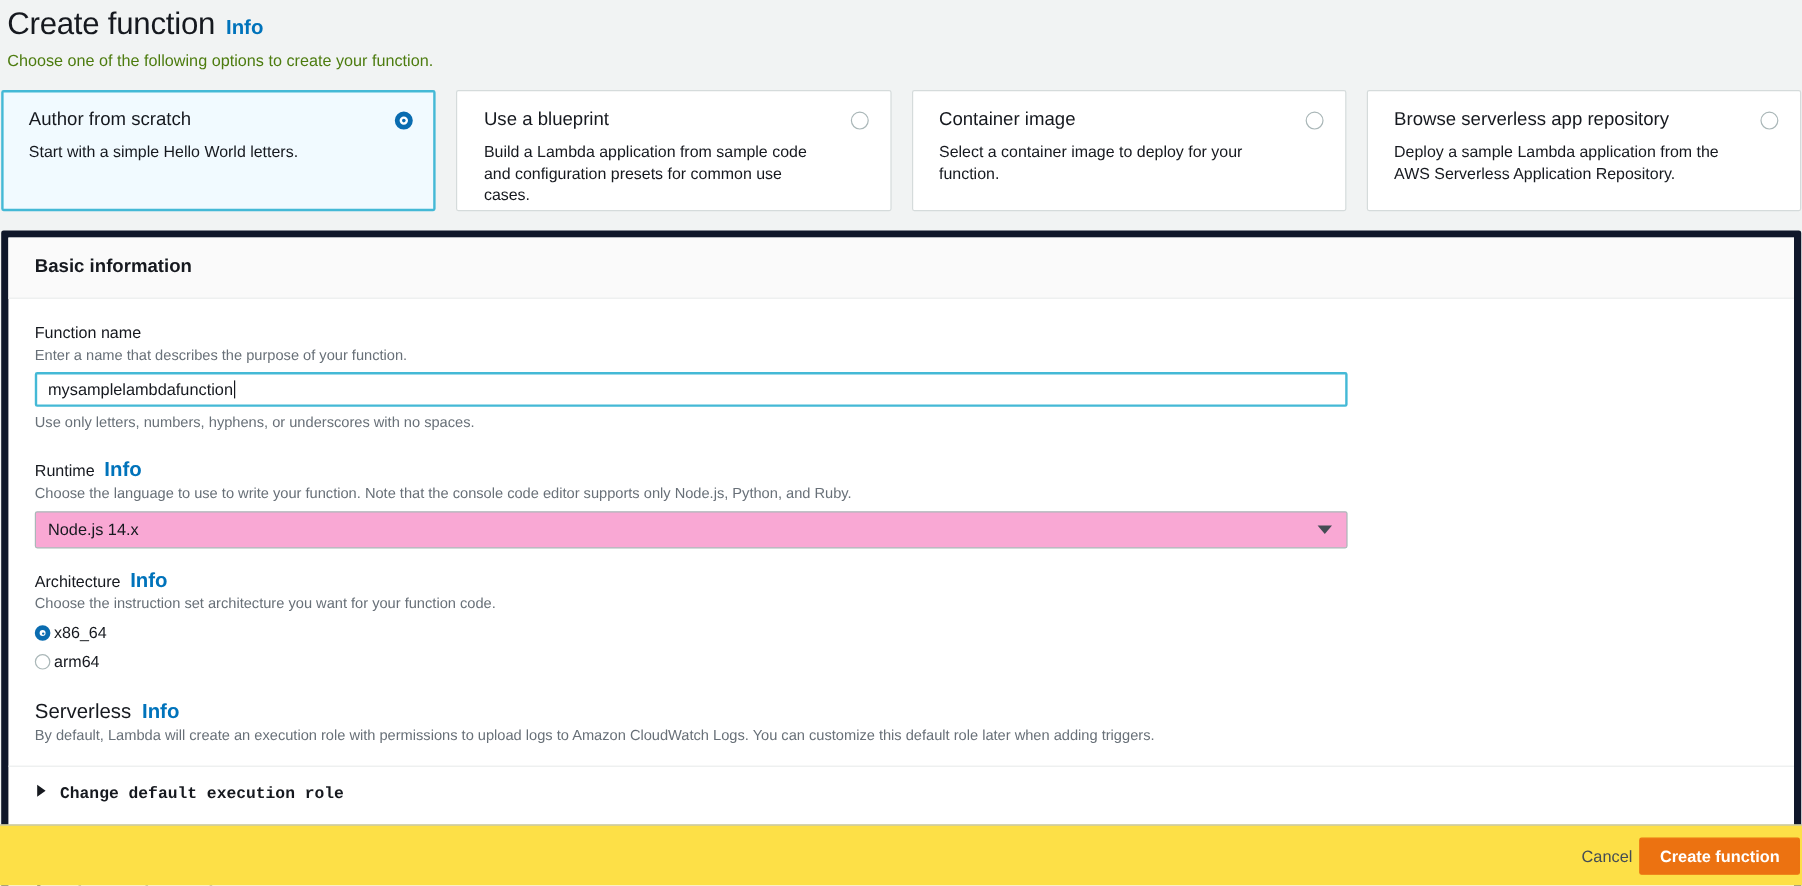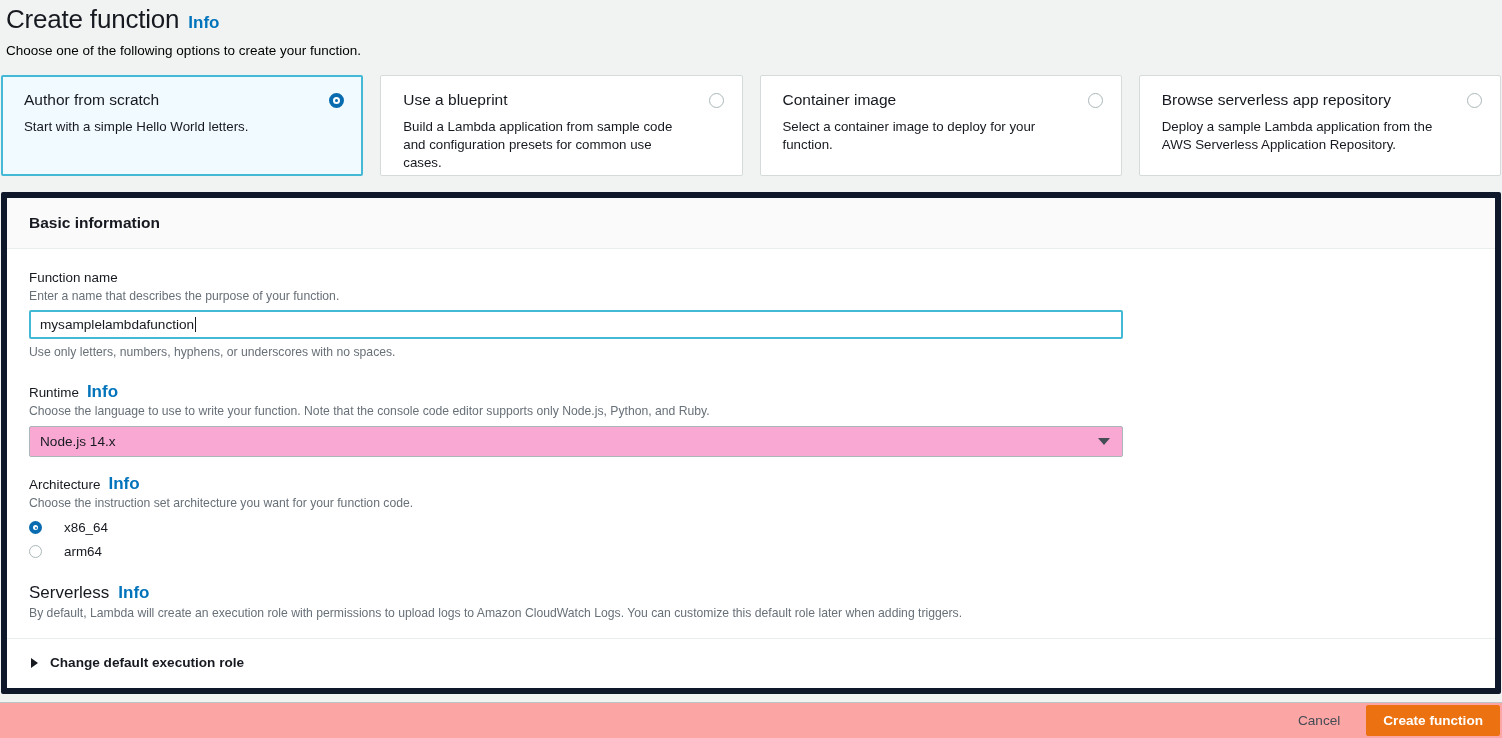--- a/index.html
+++ b/index.html
@@ -21,21 +21,21 @@
   }
   .page-title {
     font-size: 26px; font-weight: 400; letter-spacing: -0.2px;
     color: #16191f; line-height: 34px; margin: 0;
   }
   .info-link {
     font-size: 17px; font-weight: bold; color: #0073bb;
     text-decoration: none; cursor: pointer;
   }
   .page-sub {
-    font-size: 13.5px; color: #000000; margin: 6px 0 0 0; line-height: 18px;
+    font-size: 13.5px; color: #4d7c0f; margin: 6px 0 0 0; line-height: 18px;
   }
 
   
   .cards {
     display: flex; gap: 17px;
     padding: 15px 1px 0 1px;
   }
   .card {
     width: 364px; height: 101px;
     background: #ffffff;
@@ -129,21 +129,21 @@
     border-left: 6px solid transparent;
     border-right: 6px solid transparent;
     border-top: 7px solid #444c54;
     margin-right: 2px;
   }
 
   .section-gap-lg { height: 22px; }
   .section-gap-md { height: 18px; }
 
   .radio-row {
-    display: flex; align-items: center; gap: 22px;
+    display: flex; align-items: center; gap: 3px;
     margin-top: 7px; cursor: pointer;
   }
   .radio {
     width: 13px; height: 13px; border-radius: 50%;
     border: 1px solid #aab7b8; background: #fff;
     flex: none; position: relative;
   }
   .radio.on {
     border: 4px solid #0a6cb0;
   }
@@ -158,47 +158,48 @@
   }
   .perm-title h3 {
     margin: 0; font-size: 17px; font-weight: 400; color: #16191f; line-height: 22px;
   }
 
   .panel-divider {
     border-top: 1px solid #eaeded;
     margin: 16px -22px 0 -22px;
   }
   .expander {
-    display: flex; align-items: center; gap: 12px;
+    display: flex; gap: 12px;
     padding: 15px 0 16px 2px;
     cursor: pointer;
+    font-family: Liberation Mono, monospace;
   }
   .tri {
     width: 0; height: 0;
     border-top: 5px solid transparent;
     border-bottom: 5px solid transparent;
     border-left: 7px solid #16191f;
     flex: none;
   }
   .expander-label {
     font-size: 13.6px; font-weight: bold; color: #16191f; line-height: 18px;
   }
 
   #advanced-panel { margin-top: 18px; }
   #advanced-panel .expander { padding: 18px 0 18px 24px; }
   #advanced-panel .expander-label { font-size: 15.5px; }
 
   
   .footer {
     position: absolute; left: 0; right: 0; bottom: 0;
-    height: 36px;
-    background: #fca5a5;
+    height: 51px;
+    background: #fde047;
     border-top: 1px solid #bcc4c4;
     display: flex; align-items: center; justify-content: flex-end;
-    gap: 20px; padding-right: 2px;
+    padding-right: 2px;
   }
   .btn-cancel {
     font-size: 13.6px; color: #444c54; background: none; border: none;
     cursor: pointer; padding: 6px 6px; font-family: inherit;
   }
   .btn-primary {
     background: #ec7211; color: #ffffff;
     border: 1px solid #ec7211; border-radius: 2px;
     font-size: 13.6px; font-weight: bold; font-family: inherit;
     padding: 7px 16px; cursor: pointer;

